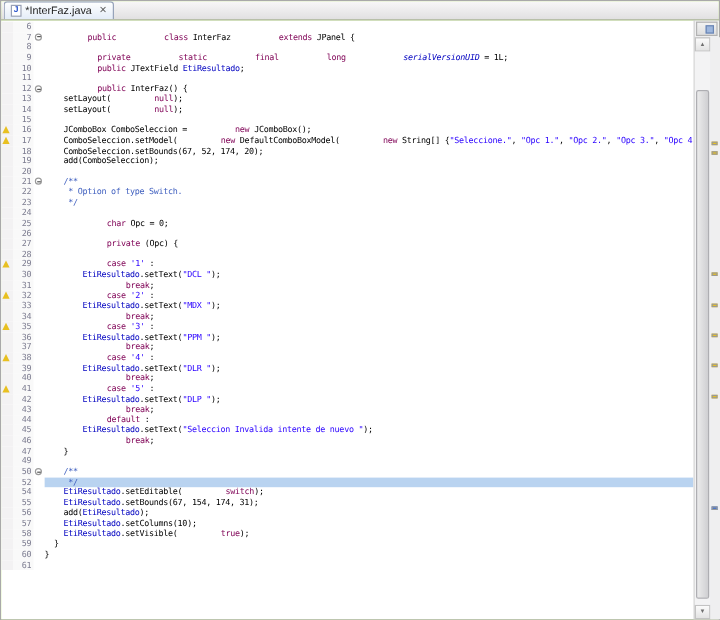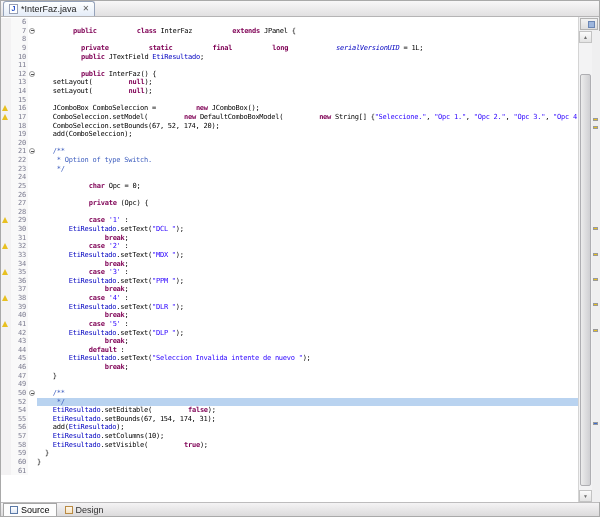--- a/index.html
+++ b/index.html
@@ -27,21 +27,21 @@
                font-family:"DejaVu Sans Mono", monospace; font-size:7px;
                letter-spacing:-0.25px; }
   .row { display:flex; height:8.64px; line-height:8.6px; flex:none; }
   .cell-marker { width:10px; flex:none; background:#f3f2f3; position:relative; }
   .cell-num { width:17px; flex:none; text-align:right; padding-right:2px;
               color:#7c7c90; background:#f9f9f9; }
   .cell-fold { width:9px; flex:none; background:#ffffff; position:relative; }
   .cell-code { flex:1; min-width:0; white-space:pre; overflow:hidden; color:#000; }
   .row.current .cell-code { background:var(--c-currentline,#b9d3f0); }
 
-  .tk-k  { color:var(--c-keyword,#7f0055); font-weight:bold;padding-left:36px; }
+  .tk-k  { color:var(--c-keyword,#7f0055); font-weight:normal;padding-left:36px; }
   .tk-s  { color:var(--c-string,#2a00ff); }
   .tk-c  { color:var(--c-comment,#3f5fbf); }
   .tk-f  { color:var(--c-field,#0000c0); }
   .tk-sf { color:var(--c-field,#0000c0); font-style:italic;margin-left:44px; }
   .tk-t  { color:#000; }
 
   .warn-ic { position:absolute; left:1px; top:1px; width:0; height:0;
              border-left:3.5px solid transparent; border-right:3.5px solid transparent;
              border-bottom:6px solid var(--c-warning,#e8c020); }
   .fold-ic { position:absolute; left:1px; top:1px; width:6px; height:6px;
@@ -384,21 +384,21 @@
         <div class="row current">
           <div class="cell-marker"></div>
           <div class="cell-num">52</div>
           <div class="cell-fold"></div>
           <div class="cell-code"><span class="tk-c">     */</span></div>
         </div>
         <div class="row">
           <div class="cell-marker"></div>
           <div class="cell-num">54</div>
           <div class="cell-fold"></div>
-          <div class="cell-code"><span class="tk-t">    </span><span class="tk-f">EtiResultado</span><span class="tk-t">.setEditable(</span><span class="tk-k">false</span><span class="tk-t">);</span></div>
+          <div class="cell-code"><span class="tk-t">    </span><span class="tk-f">EtiResultado</span><span class="tk-t">.setEditable(</span><span class="tk-k">switch</span><span class="tk-t">);</span></div>
         </div>
         <div class="row">
           <div class="cell-marker"></div>
           <div class="cell-num">55</div>
           <div class="cell-fold"></div>
           <div class="cell-code"><span class="tk-t">    </span><span class="tk-f">EtiResultado</span><span class="tk-t">.setBounds(67, 154, 174, 31);</span></div>
         </div>
         <div class="row">
           <div class="cell-marker"></div>
           <div class="cell-num">56</div>
@@ -454,24 +454,14 @@
             <div class="omark" style="top: 221.7px; background: rgb(232, 192, 32);"></div>
             <div class="omark" style="top: 247.05px; background: rgb(232, 192, 32);"></div>
             <div class="omark" style="top: 272.4px; background: rgb(232, 192, 32);"></div>
             <div class="omark" style="top: 297.75px; background: rgb(232, 192, 32);"></div>
             <div class="omark" style="top: 390.7px; background: rgb(59, 111, 212);"></div>
           </div>
       </div>
     </div>
   </div>
 
-  <div class="bottombar">
-    <div class="btab sel">
-      <span class="src-ic"></span>
-      <span>Source</span>
-    </div>
-    <div class="btab">
-      <span class="dsn-ic"></span>
-      <span>Design</span>
-    </div>
-  </div>
 
 </div>
 
 </body></html>

